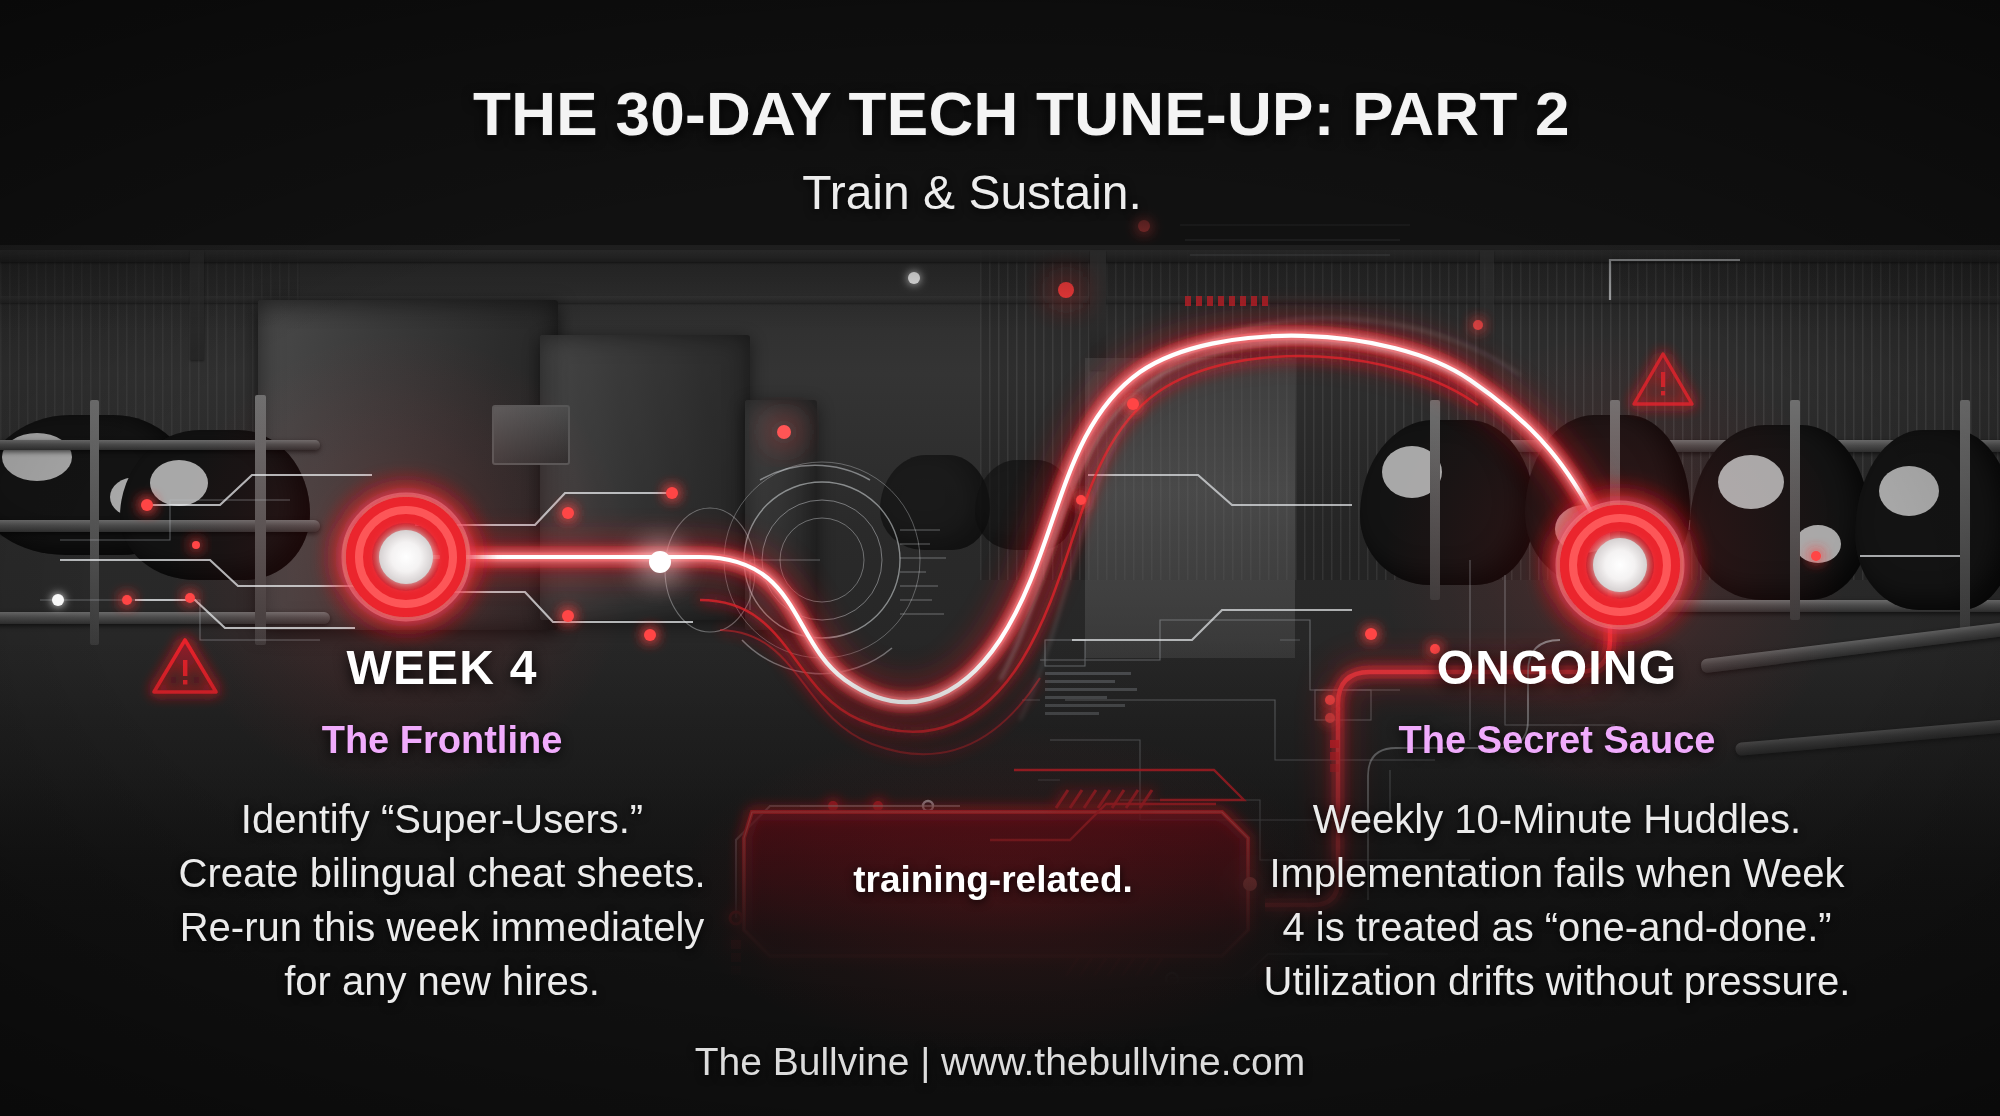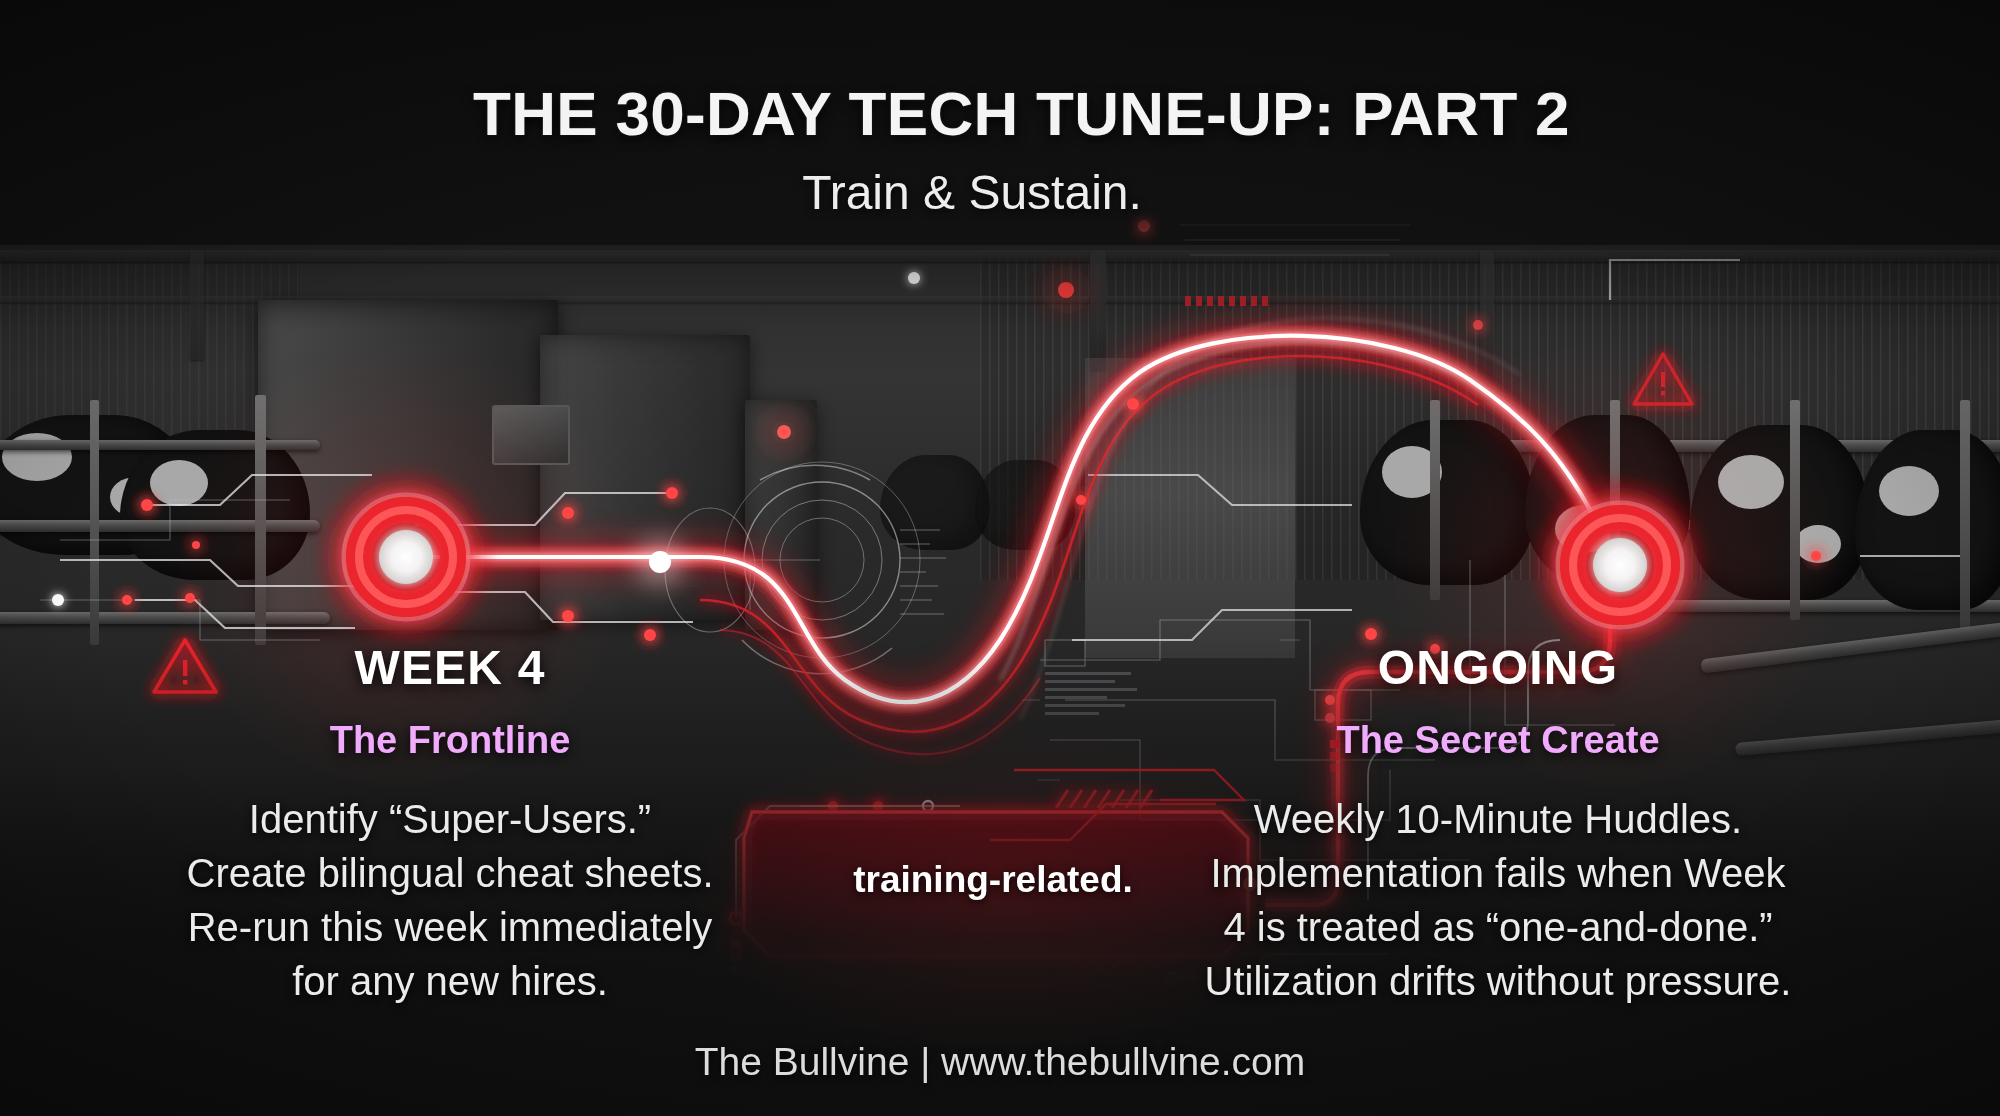--- a/index.html
+++ b/index.html
@@ -110,22 +110,22 @@
     padding-left:43px;
   }
   .subtitle {
     position:absolute; left:0; top:165px; width:1944px;
     text-align:center;
     font-size:48px; font-weight:400; color:#ededed;
     text-shadow:0 2px 10px rgba(0,0,0,.9);
   }
 
   .col { position:absolute; text-align:center; }
-  .col-left  { left:110px;  top:640px; width:680px; }
-  .col-right { left:1158px; top:640px; width:680px; }
+  .col-left  { left:102px;  top:640px; width:680px; }
+  .col-right { left:1217px; top:640px; width:680px; }
 
   .col .kicker {
     font-size:48px; font-weight:bold; color:#ffffff; letter-spacing:1.2px;
     text-shadow:0 3px 14px rgba(0,0,0,.95);
   }
   .col .sub {
     margin-top:24px;
     font-size:38px; font-weight:bold; color:#f0abfc;
     text-shadow:0 3px 12px rgba(0,0,0,.95);
   }
@@ -490,21 +490,21 @@
     <div class="kicker">WEEK 4</div>
     <div class="sub">The Frontline</div>
     <div class="body">Identify “Super-Users.”
 Create bilingual cheat sheets.
 Re-run this week immediately
 for any new hires.</div>
   </div>
 
   <div class="col col-right">
     <div class="kicker">ONGOING</div>
-    <div class="sub">The Secret Create</div>
+    <div class="sub">The Secret Sauce</div>
     <div class="body">Weekly 10-Minute Huddles.
 Implementation fails when Week
 4 is treated as “one-and-done.”
 Utilization drifts without pressure.</div>
   </div>
 
   <div class="callout">
     <div class="callout-text">
       <div>training-related.</div>
     </div>

